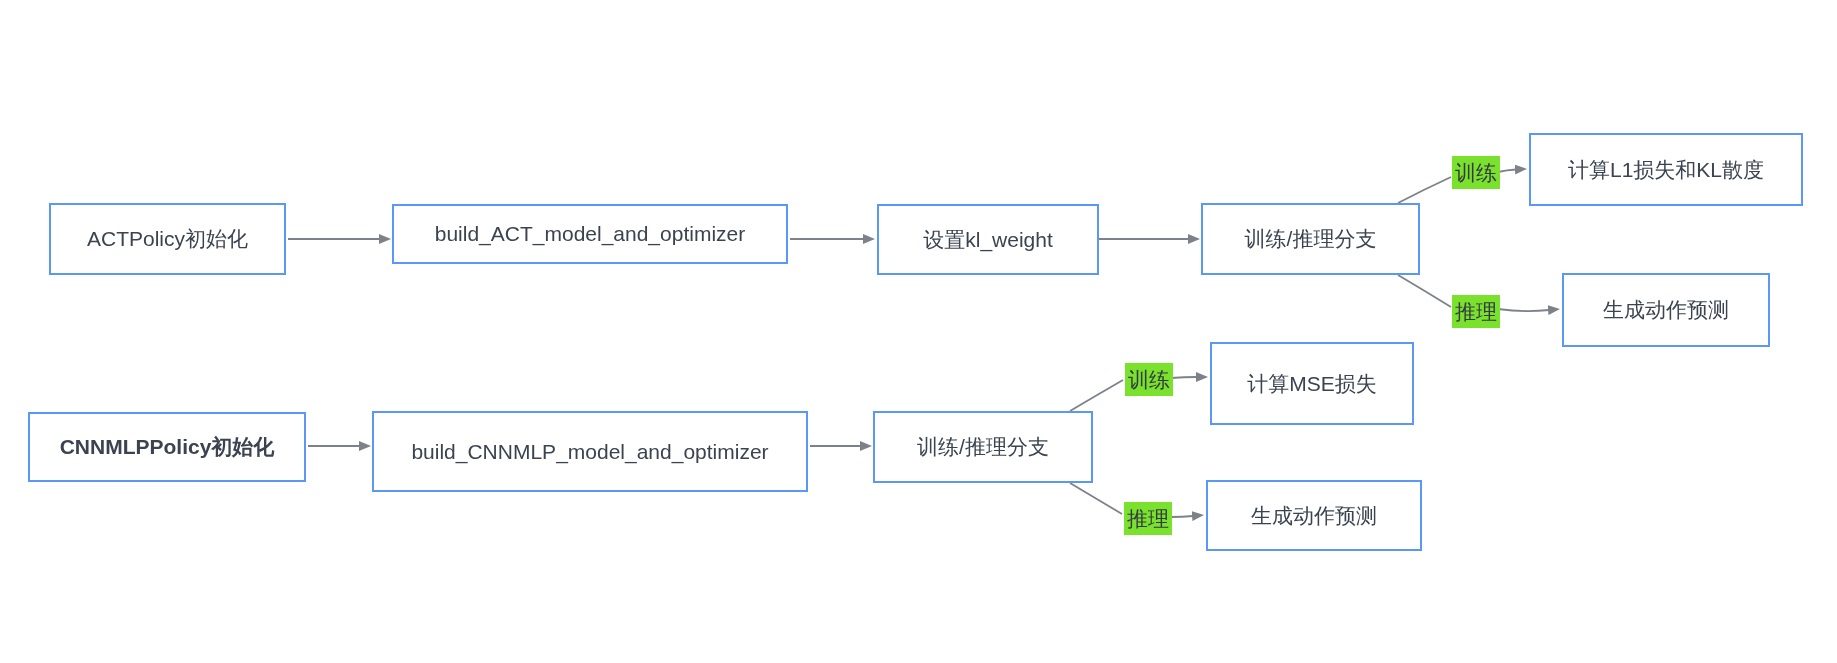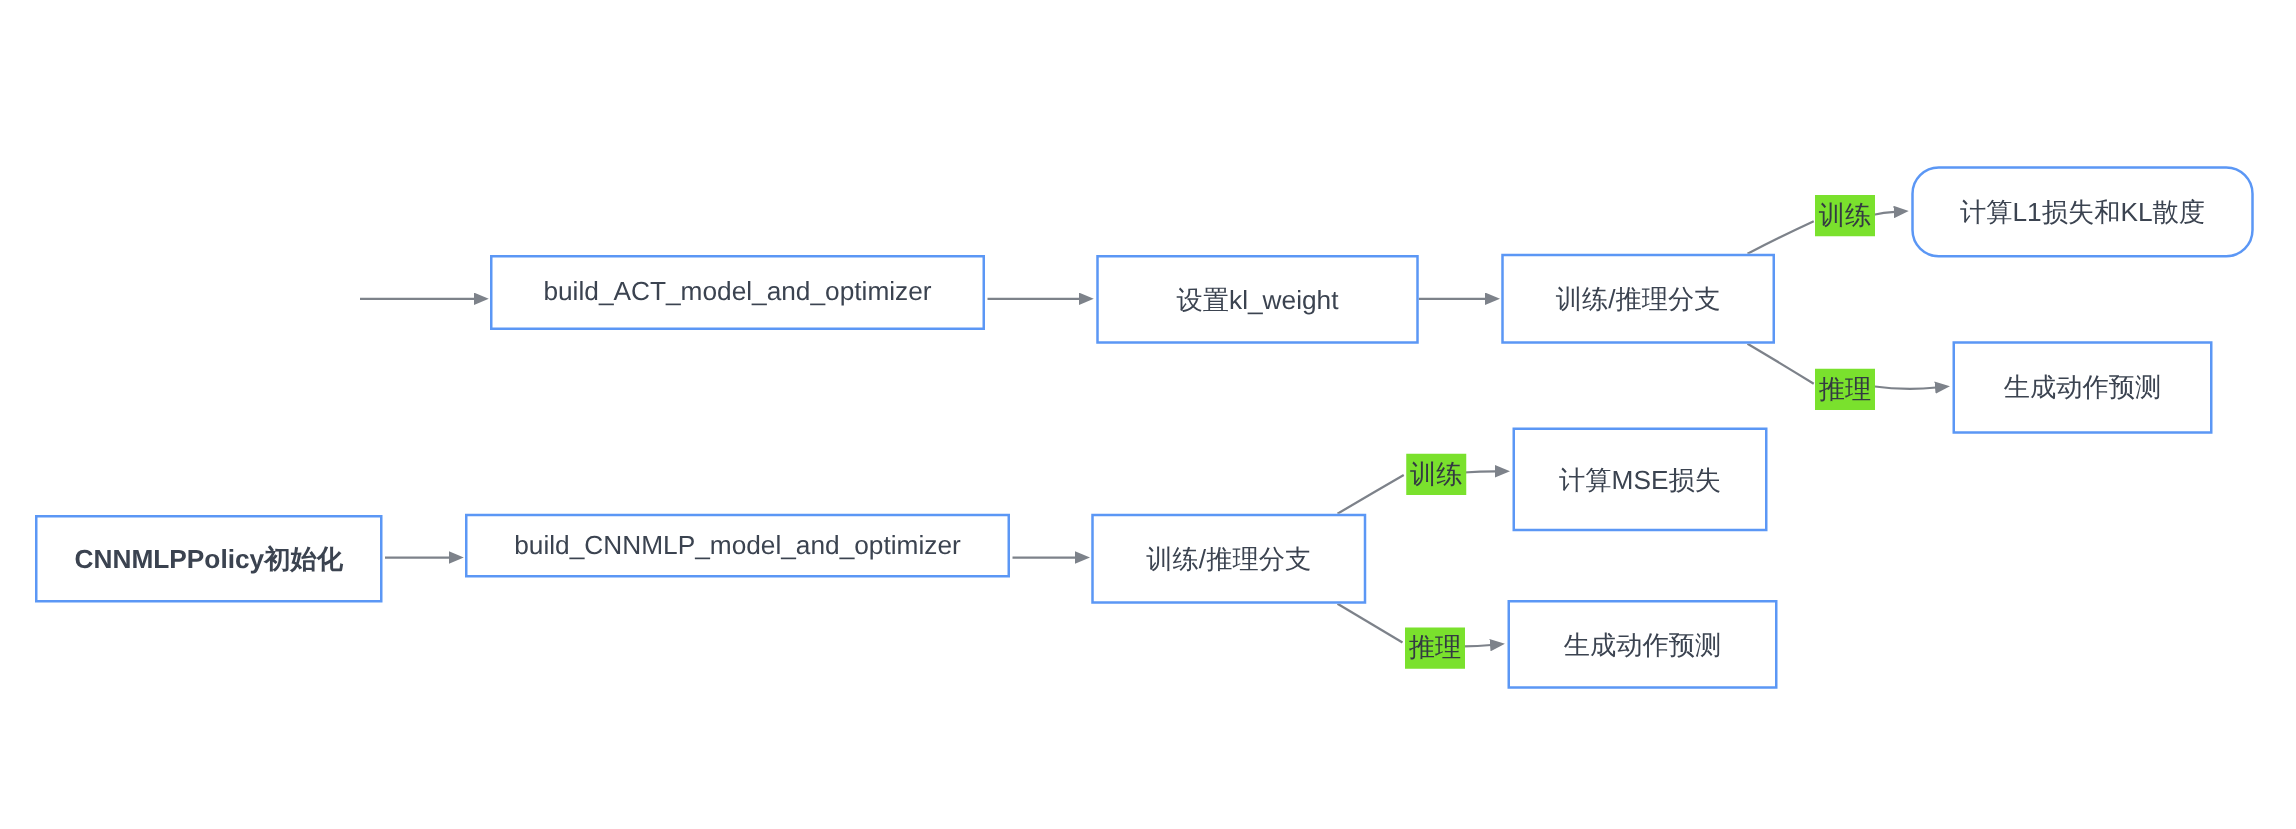--- a/index.html
+++ b/index.html
@@ -70,38 +70,39 @@
       <path d="M1498,309 Q1524,312.5 1549,310" marker-end="url(#arrow)"></path>
       <path d="M308,446 L360,446" marker-end="url(#arrow)"></path>
       <path d="M810,446 L861,446" marker-end="url(#arrow)"></path>
       <path d="M1070,411 Q1097,395 1123,380"></path>
       <path d="M1171,378 Q1184,377 1197,377" marker-end="url(#arrow)"></path>
       <path d="M1070,483 Q1097,499 1122,514"></path>
       <path d="M1171,517 Q1182,517 1193,516" marker-end="url(#arrow)"></path>
     </g>
   </svg>
 
+  <div class="node" style="left:49px;top:203px;width:237px;height:72px;">ACTPolicy初始化</div>
 
   <div class="node" style="left:392px;top:204px;width:396px;height:60px;">build_ACT_model_and_optimizer</div>
 
-  <div class="node" style="left:877px;top:204px;width:258px;height:71px;">设置kl_weight</div>
+  <div class="node" style="left:877px;top:204px;width:222px;height:71px;">设置kl_weight</div>
 
   <div class="node" style="left:1201px;top:203px;width:219px;height:72px;">训练/推理分支</div>
 
   <div class="elabel" style="left:1452px;top:156px;">训练</div>
 
-  <div class="node" style="left:1529px;top:133px;width:274px;height:73px;border-radius:22px;">计算L1损失和KL散度</div>
+  <div class="node" style="left:1529px;top:133px;width:274px;height:73px;">计算L1损失和KL散度</div>
 
   <div class="elabel" style="left:1452px;top:295px;">推理</div>
 
   <div class="node" style="left:1562px;top:273px;width:208px;height:74px;">生成动作预测</div>
 
   <div class="node" style="left:28px;top:412px;width:278px;height:70px;font-weight:bold;">CNNMLPPolicy初始化</div>
 
-  <div class="node" style="left:372px;top:411px;width:436px;height:51px;text-align:center;">build_CNNMLP_model_and_optimizer</div>
+  <div class="node" style="left:372px;top:411px;width:436px;height:81px;text-align:center;">build_CNNMLP_model_and_optimizer</div>
 
   <div class="node" style="left:873px;top:411px;width:220px;height:72px;">训练/推理分支</div>
 
   <div class="elabel" style="left:1125px;top:363px;">训练</div>
 
   <div class="node" style="left:1210px;top:342px;width:204px;height:83px;">计算MSE损失</div>
 
   <div class="elabel" style="left:1124px;top:502px;">推理</div>
 
   <div class="node" style="left:1206px;top:480px;width:216px;height:71px;">生成动作预测</div>

